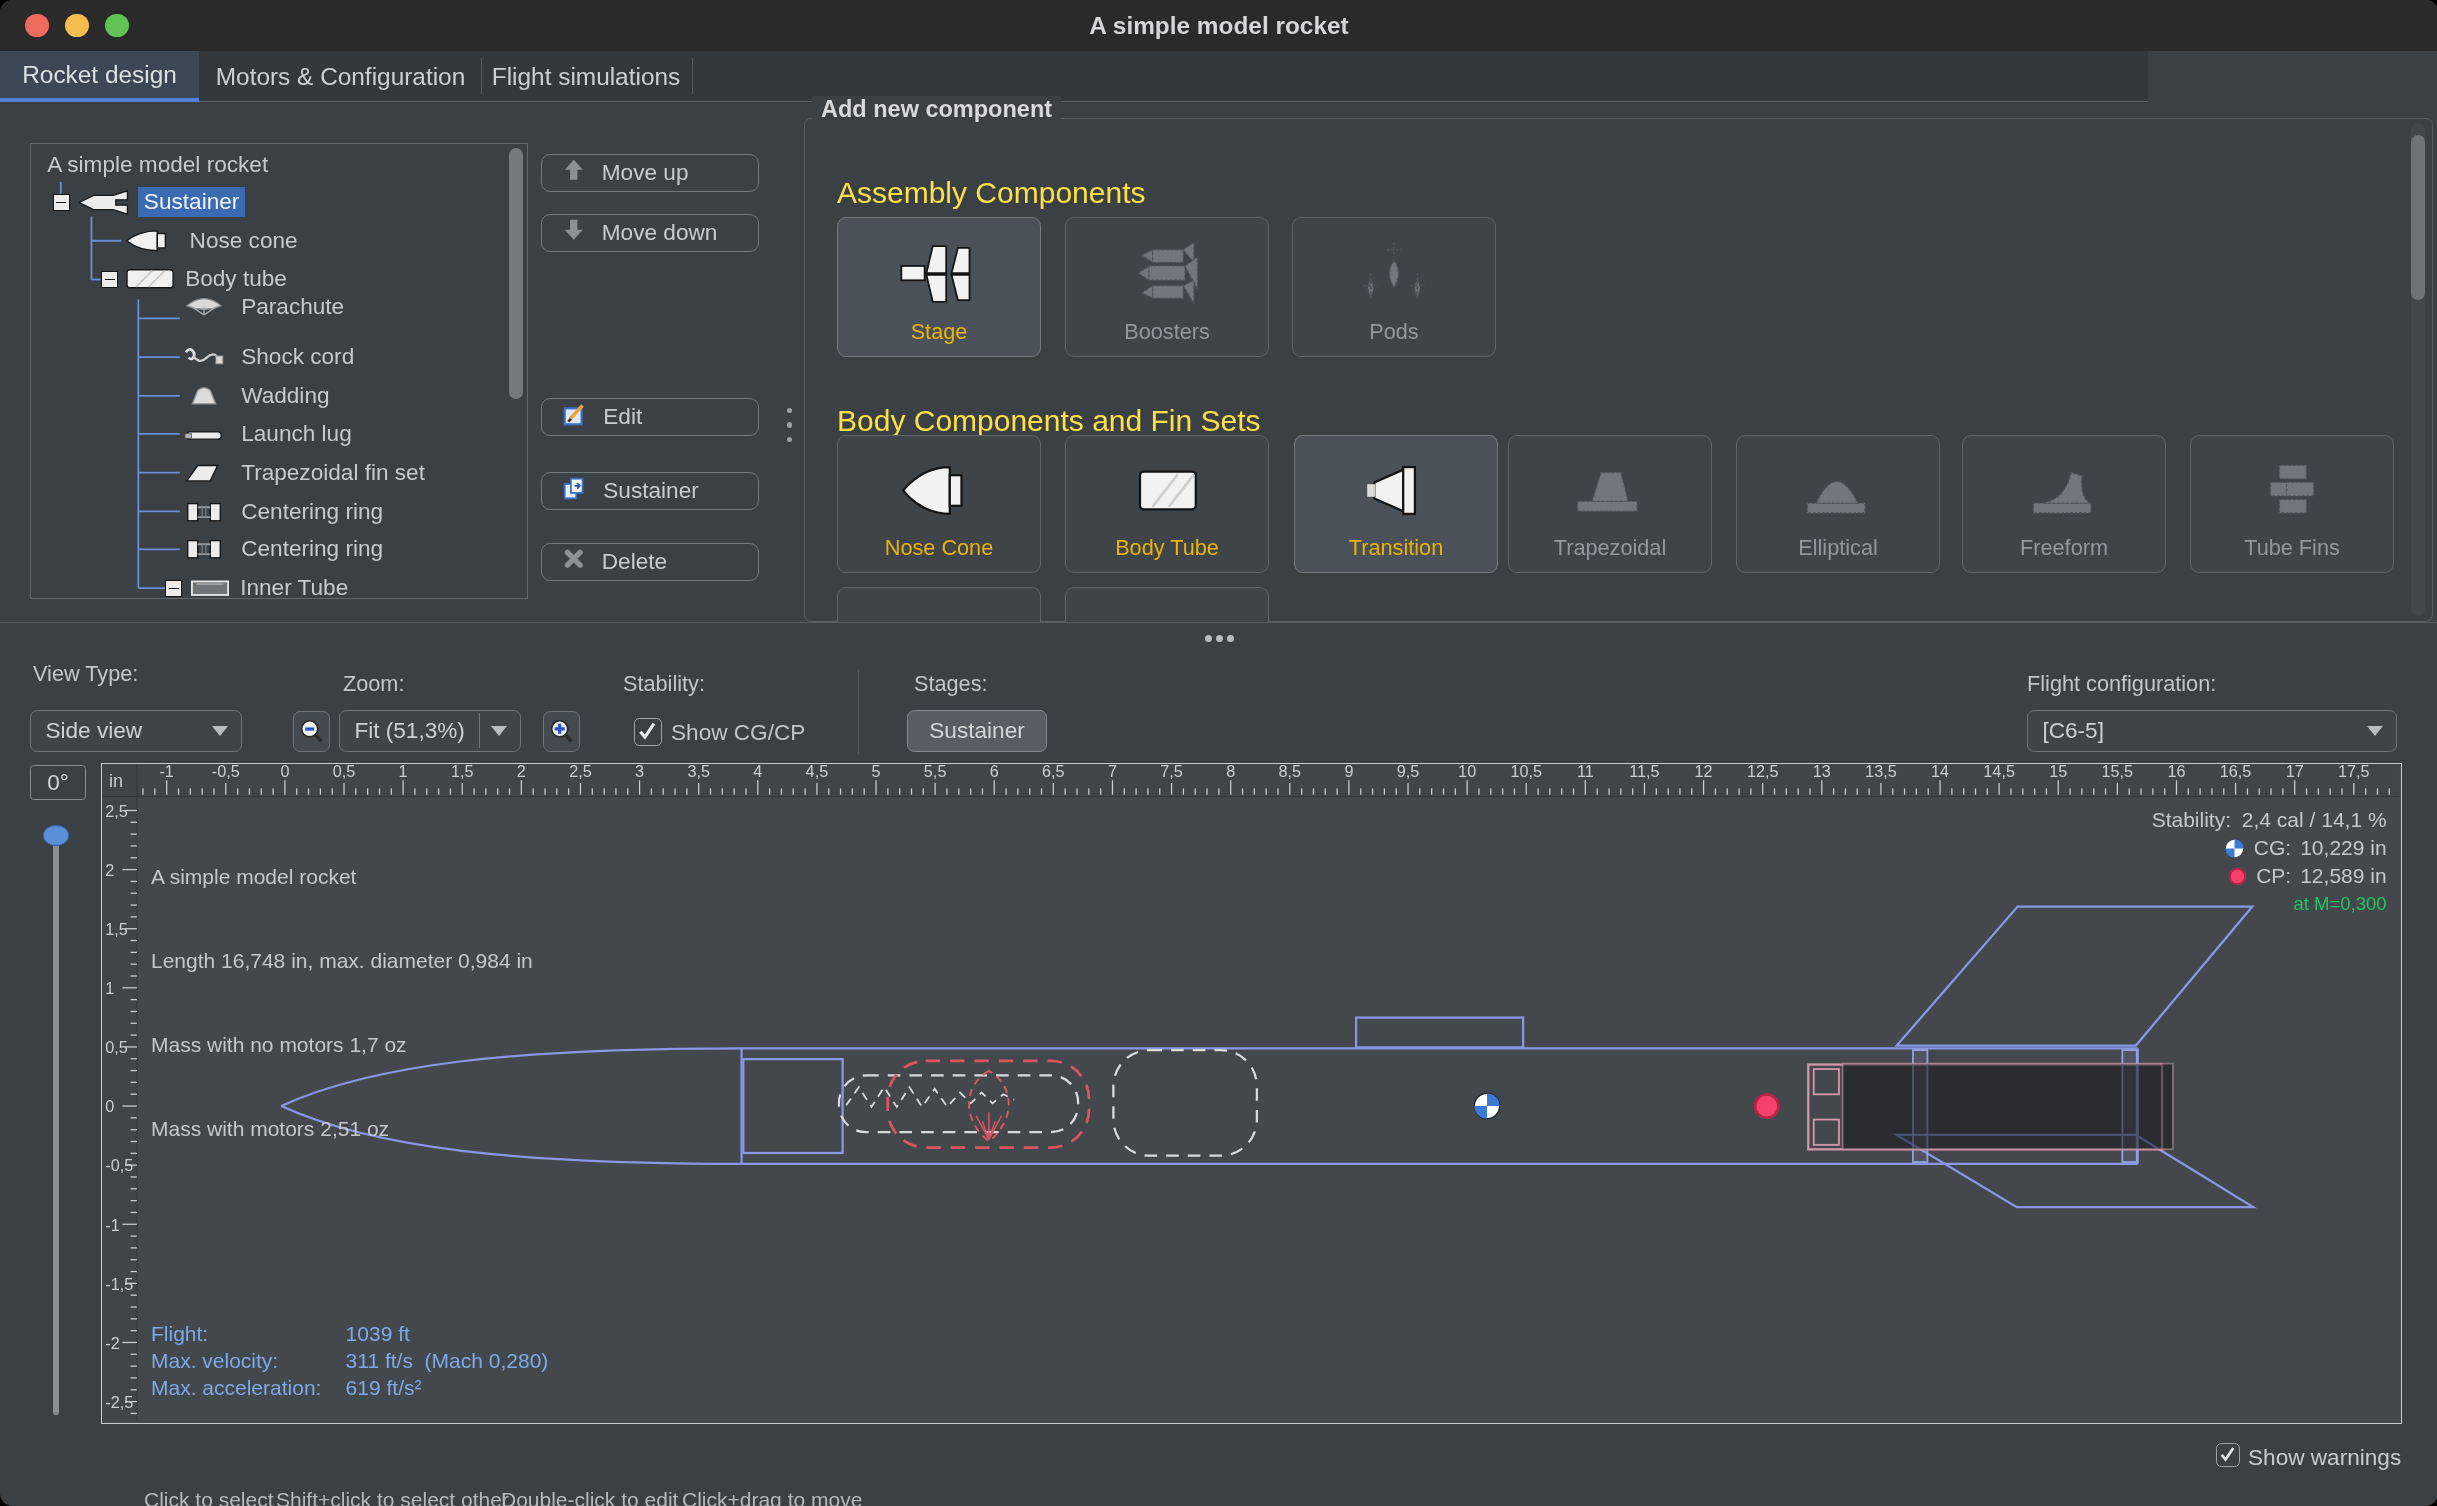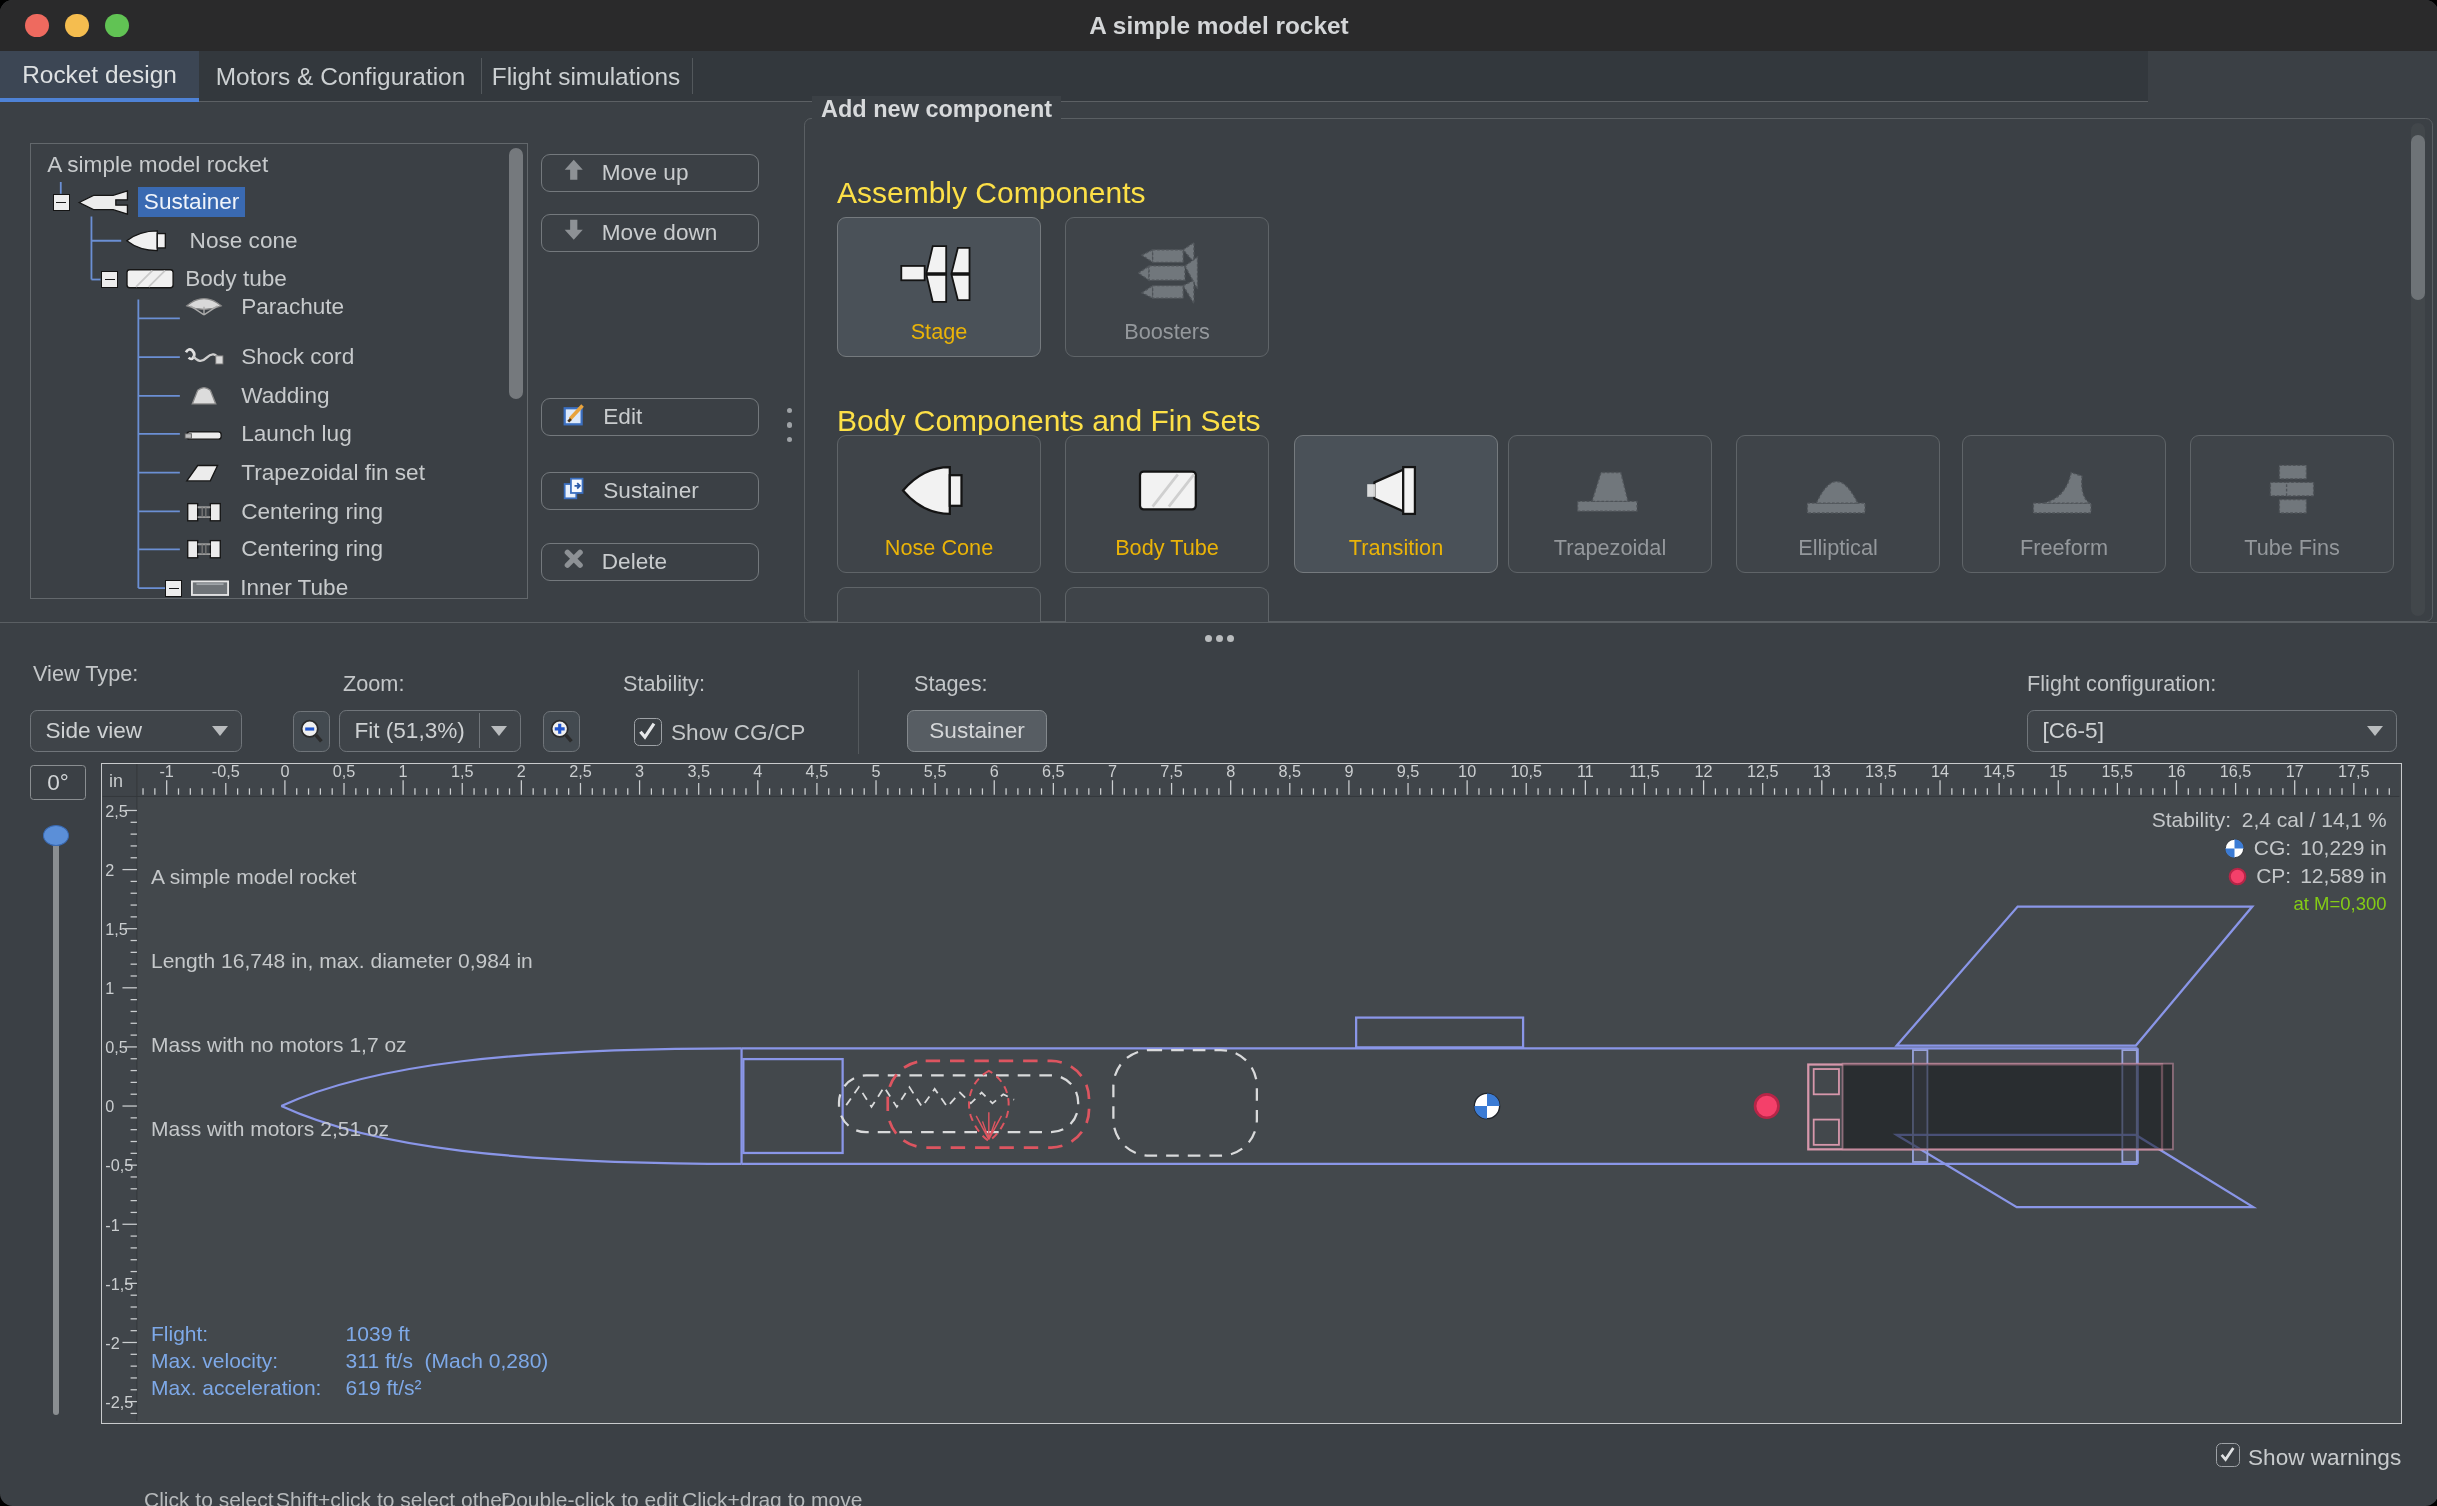--- a/index.html
+++ b/index.html
@@ -311,20 +311,35 @@
             <polygon points="18,38 30,30 30,46"></polygon>
             <rect x="30" y="30" width="40" height="16"></rect>
             <polygon points="70,30 84,20 84,56"></polygon>
             <polygon points="22,60 34,52 34,66"></polygon>
             <rect x="34" y="52" width="34" height="14"></rect>
             <polygon points="68,52 80,46 80,72"></polygon>
           </g>
         </svg>
     </span>
     <span class="clabel">Boosters</span>
+  </div>
+  <div class="comp-btn disabled" style="left:1292px; top:217px; height:140px;">
+    <span class="cicon">
+      <svg width="90" height="70" viewBox="0 0 100 78" opacity="0.55">
+          <g fill="#9ba1a6" stroke="#5c6166" stroke-width="1.5" stroke-dasharray="3,2">
+            <path d="M50 24 Q60 38 50 54 Q40 38 50 24 Z"></path>
+            <path d="M50 4 V20 M42 12 H58" stroke-width="2" fill="none"></path>
+            <path d="M24 46 Q30 54 24 64 Q18 54 24 46 Z"></path>
+            <path d="M24 38 V66 M16 52 H32" stroke-width="2" fill="none"></path>
+            <path d="M76 46 Q82 54 76 64 Q70 54 76 46 Z"></path>
+            <path d="M76 38 V66 M68 52 H84" stroke-width="2" fill="none"></path>
+          </g>
+        </svg>
+    </span>
+    <span class="clabel">Pods</span>
   </div>
 
   <div class="sect-label" style="left:837px; top:404px;">Body Components and Fin Sets</div>
 
   <div class="comp-btn" style="left:837px; top:435px;">
     <span class="cicon">
       <svg width="90" height="65" viewBox="0 0 100 72">
           <path d="M10 36 Q32 10 62 10 L62 62 Q32 62 10 36 Z" fill="#f2f2f2" stroke="#141414" stroke-width="2.5"></path>
           <rect x="62" y="19" width="13" height="34" fill="#f2f2f2" stroke="#141414" stroke-width="2.5"></rect>
         </svg>
@@ -826,21 +841,21 @@
         <span>CG:</span>
           <span>10,229 in</span>
       </div>
       <div class="stab-row">
         <svg width="19" height="19" viewBox="0 0 22 22">
             <circle cx="11" cy="11" r="9" fill="#f4406a" stroke="#b62547" stroke-width="2.5"></circle>
           </svg>
         <span>CP:</span>
           <span>12,589 in</span>
       </div>
-      <div class="stab-row" style="font-size:18.5px; color:#84cc16;">
+      <div class="stab-row" style="font-size:18.5px; color:#22c55e;">
           <span>at M=0,300</span>
         </div>
     </div>
 
     <div class="res-grid" style="left:49px; top:556px;">
       <span>Flight:</span><span>1039 ft</span>
       <span>Max. velocity:</span><span>311 ft/s  (Mach 0,280)</span>
       <span>Max. acceleration:</span><span>619 ft/s²</span>
     </div>
   </div>

